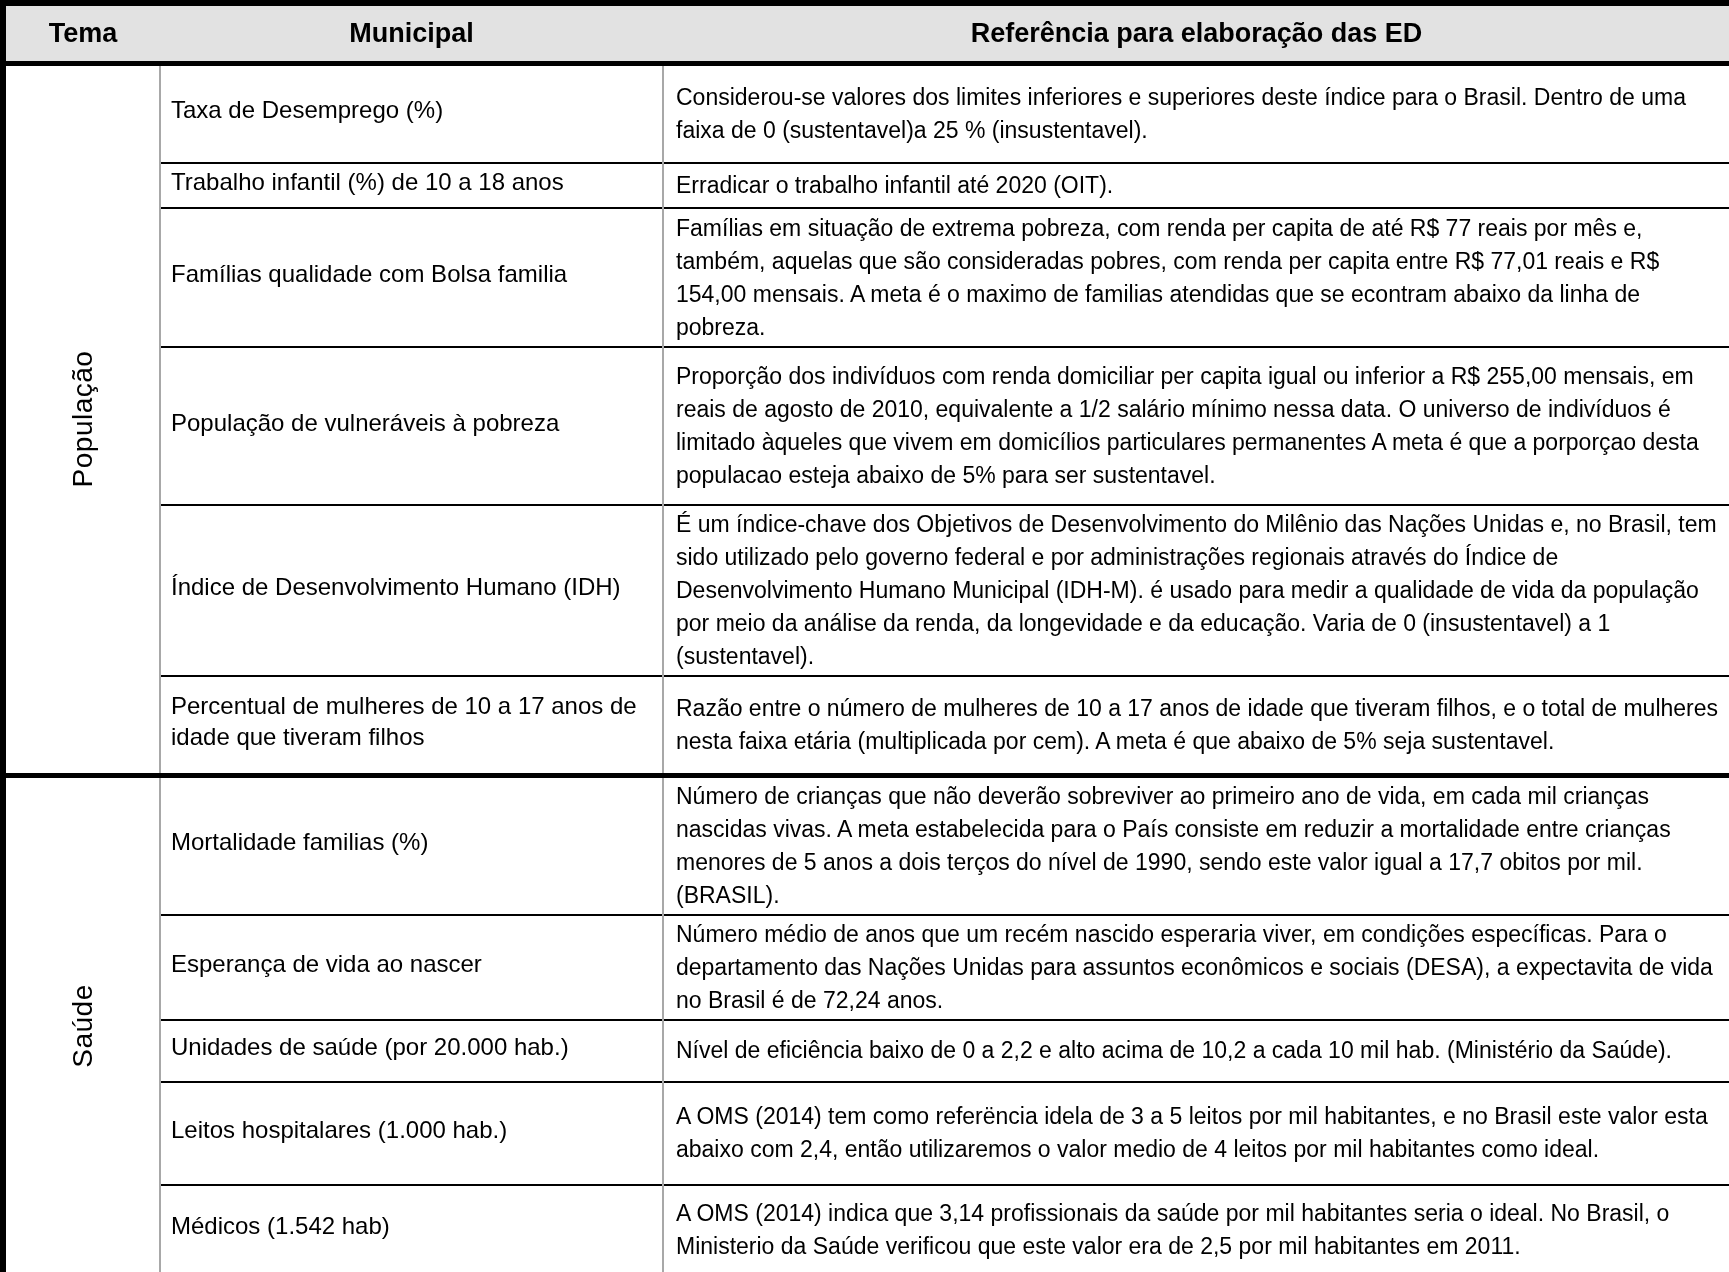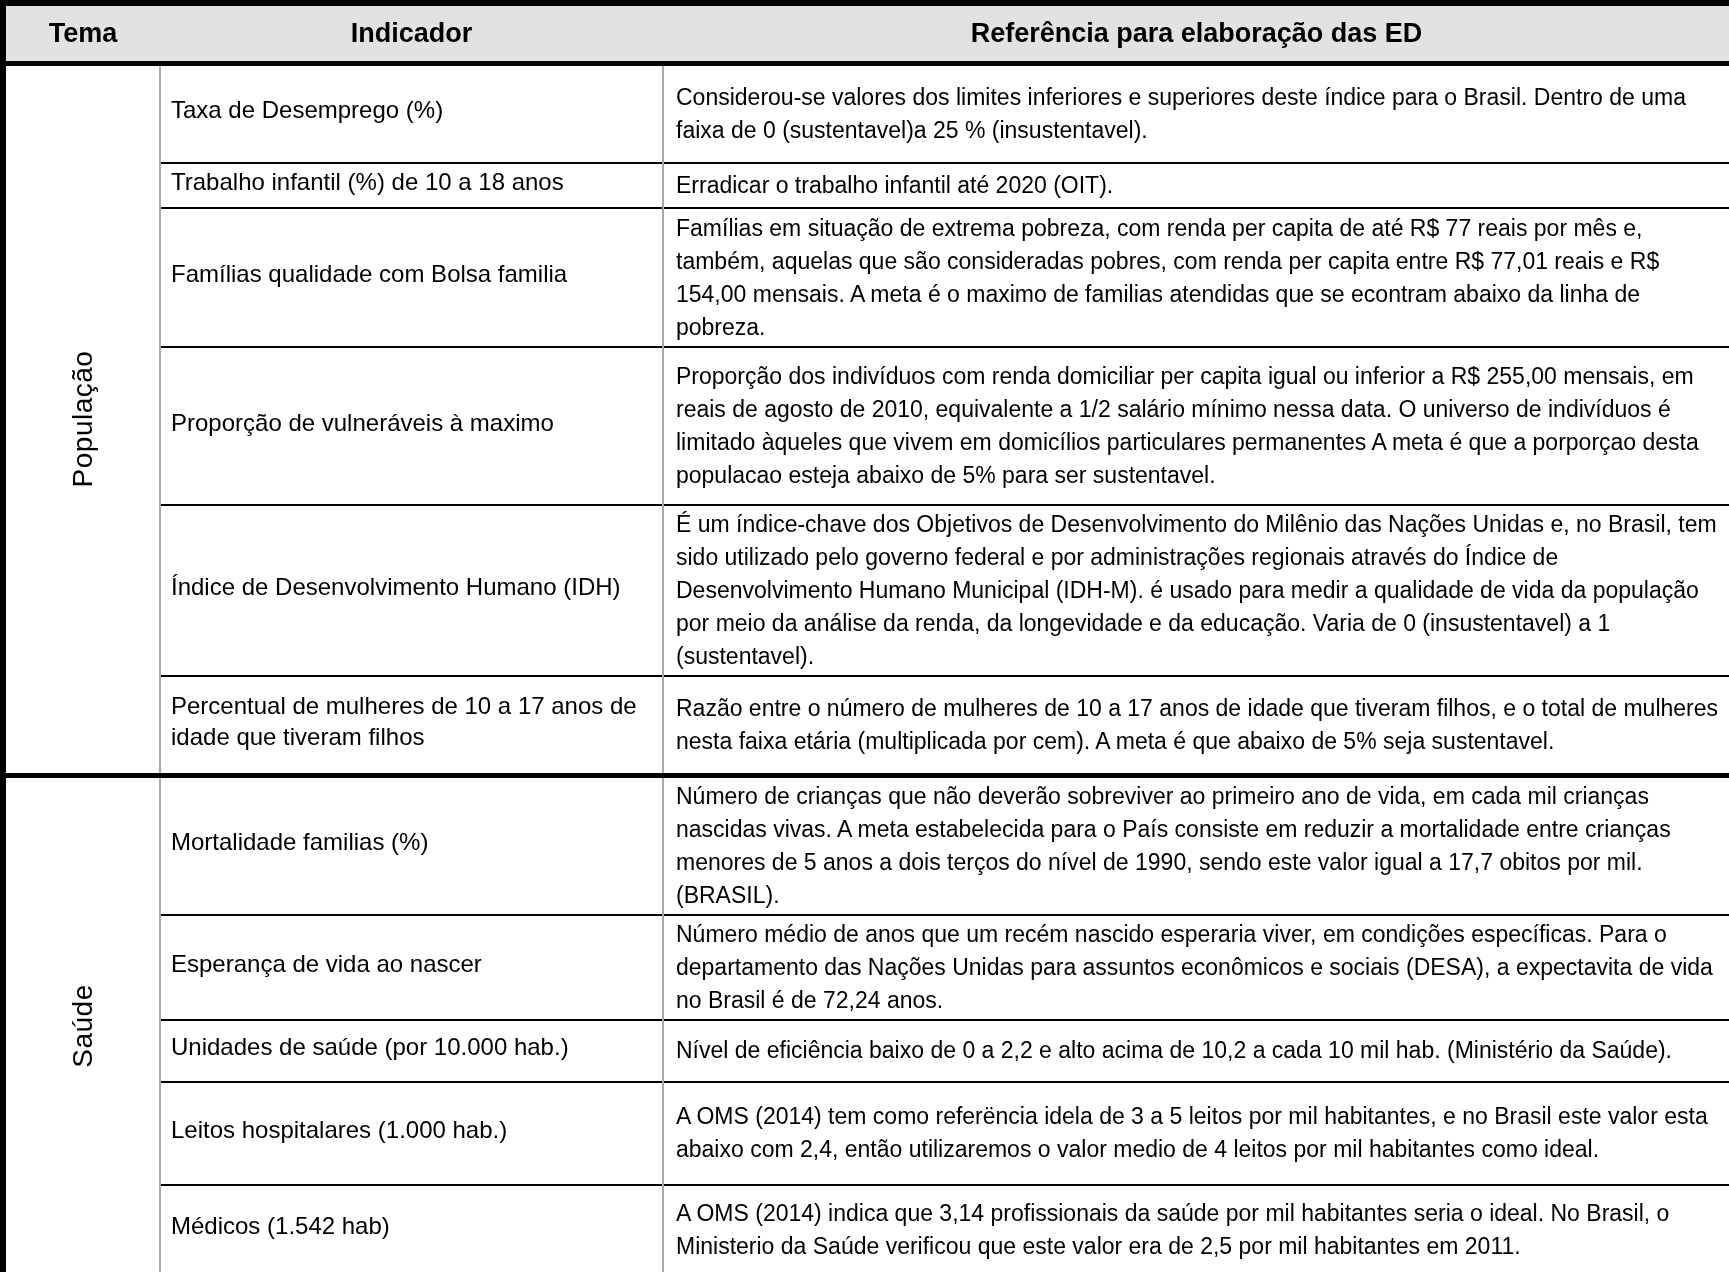--- a/index.html
+++ b/index.html
@@ -78,42 +78,42 @@
 <div id="page">
   <table class="ed">
     <colgroup>
       <col class="c-tema">
         <col class="c-ind">
         <col class="c-ref">
     </colgroup>
     <thead>
       <tr class="header-row">
         <th>Tema</th>
-        <th>Indicador</th>
+        <th>Municipal</th>
         <th>Referência para elaboração das ED</th>
       </tr>
     </thead>
     <tbody>
       <tr class="r1">
         <td class="tema" rowspan="6">
           <div class="rot">População</div>
         </td>
         <td class="ind">Taxa de Desemprego (%)</td>
         <td class="ref">Considerou-se valores dos limites inferiores e superiores deste índice para o Brasil. Dentro de uma faixa de 0 (sustentavel)a 25 % (insustentavel).</td>
       </tr>
       <tr class="r2">
         <td class="ind">Trabalho infantil (%) de 10 a 18 anos</td>
         <td class="ref">Erradicar o trabalho infantil até 2020 (OIT).</td>
       </tr>
       <tr class="r3">
         <td class="ind">Famílias qualidade com Bolsa familia</td>
         <td class="ref">Famílias em situação de extrema pobreza, com renda per capita de até R$ 77 reais por mês e, também, aquelas que são consideradas pobres, com renda per capita entre R$ 77,01 reais e R$ 154,00 mensais. A meta é o maximo de familias atendidas que se econtram abaixo da linha de pobreza.</td>
       </tr>
       <tr class="r4">
-        <td class="ind">Proporção de vulneráveis à maximo</td>
+        <td class="ind">População de vulneráveis à pobreza</td>
         <td class="ref">Proporção dos indivíduos com renda domiciliar per capita igual ou inferior a R$ 255,00 mensais, em reais de agosto de 2010, equivalente a 1/2 salário mínimo nessa data. O universo de indivíduos é limitado àqueles que vivem em domicílios particulares permanentes A meta é que a porporçao desta populacao esteja abaixo de 5% para ser sustentavel.</td>
       </tr>
       <tr class="r5">
         <td class="ind">Índice de Desenvolvimento Humano (IDH)</td>
         <td class="ref">É um índice-chave dos Objetivos de Desenvolvimento do Milênio das Nações Unidas e, no Brasil, tem sido utilizado pelo governo federal e por administrações regionais através do Índice de Desenvolvimento Humano Municipal (IDH-M). é usado para medir a qualidade de vida da população por meio da análise da renda, da longevidade e da educação. Varia de 0 (insustentavel) a 1 (sustentavel).</td>
       </tr>
       <tr class="r6">
         <td class="ind">Percentual de mulheres de 10  a 17 anos de idade que tiveram filhos</td>
         <td class="ref">Razão entre o número de mulheres de 10 a 17 anos de idade que tiveram filhos, e o total de mulheres nesta faixa etária (multiplicada por cem). A meta é que abaixo de 5% seja sustentavel.</td>
       </tr>
@@ -123,21 +123,21 @@
           <div class="rot">Saúde</div>
         </td>
         <td class="ind">Mortalidade familias (%)</td>
         <td class="ref">Número de crianças que não deverão sobreviver ao primeiro ano de vida, em cada mil crianças nascidas vivas. A meta estabelecida para o País consiste em reduzir a mortalidade entre crianças menores de 5 anos a dois terços do nível de 1990, sendo este valor igual a 17,7 obitos por mil. (BRASIL).</td>
       </tr>
       <tr class="r8">
         <td class="ind">Esperança de vida ao nascer</td>
         <td class="ref">Número médio de anos que um recém nascido esperaria viver, em condições específicas. Para o departamento das Nações Unidas para assuntos econômicos e sociais (DESA), a expectavita de vida no Brasil é de 72,24 anos.</td>
       </tr>
       <tr class="r9">
-        <td class="ind">Unidades de saúde (por 10.000 hab.)</td>
+        <td class="ind">Unidades de saúde (por 20.000 hab.)</td>
         <td class="ref">Nível de eficiência baixo de 0 a 2,2 e alto acima de 10,2 a cada 10 mil hab. (Ministério da Saúde).</td>
       </tr>
       <tr class="r10">
         <td class="ind">Leitos hospitalares (1.000 hab.)</td>
         <td class="ref">A OMS (2014) tem como referëncia idela de 3 a 5 leitos por mil habitantes, e no Brasil este valor esta abaixo com 2,4, então utilizaremos o valor medio de 4 leitos por mil habitantes como ideal.</td>
       </tr>
       <tr class="r11">
         <td class="ind">Médicos (1.542  hab)</td>
         <td class="ref">A OMS (2014) indica que 3,14 profissionais da saúde por mil habitantes seria o ideal. No Brasil, o Ministerio da Saúde verificou que este valor era de  2,5 por mil habitantes em 2011.</td>
       </tr>

